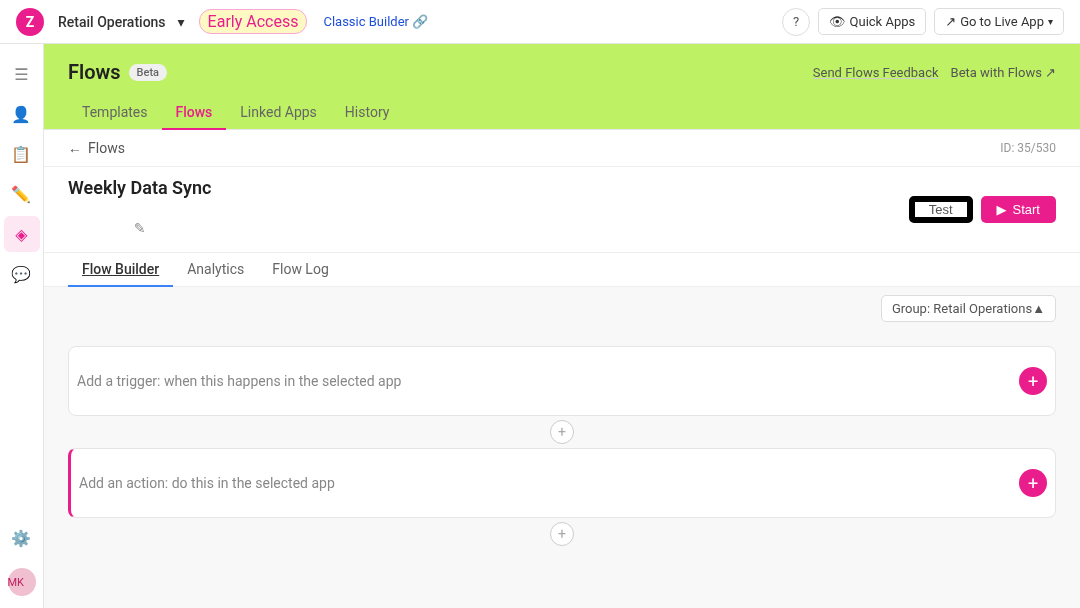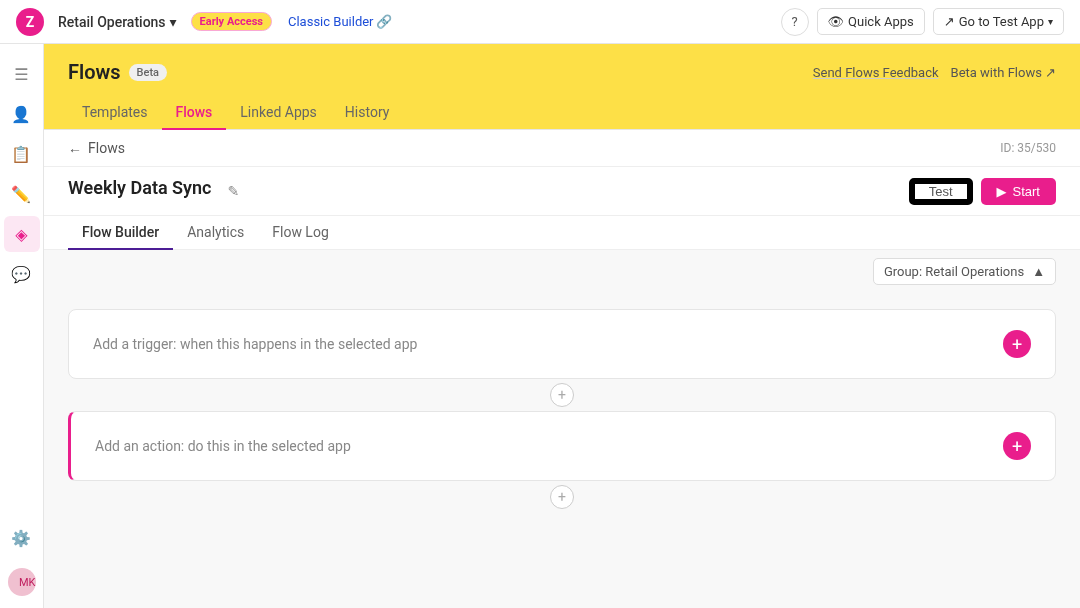--- a/index.html
+++ b/index.html
@@ -35,36 +35,36 @@
       align-items: center;
       justify-content: center;
       color: white;
       font-size: 14px;
       font-weight: bold;
       flex-shrink: 0;
     }
     .app-name-btn {
       display: flex;
       align-items: center;
-      gap: 4px;
+      gap: 12px;
       font-size: 14px;
       font-weight: 500;
       color: #333;
       cursor: pointer;
       padding: 4px 6px;
       border-radius: 4px;
     }
     .early-access-badge {
-      background: #fde047;
+      background: #fef9c3;
       color: #e91e8c;
       border: 1px solid #f9a8d4;
       border-radius: 12px;
       padding: 2px 8px;
-      font-size: 11px;
-      font-weight: 700;
+      font-size: 16px;
+      font-weight: 400;
     }
     .classic-builder-btn {
       display: flex;
       align-items: center;
       gap: 4px;
       font-size: 13px;
       color: #1d4ed8;
       cursor: pointer;
       padding: 3px 8px;
       border-radius: 4px;
@@ -148,33 +148,33 @@
       color: #e91e8c;
     }
     .sidebar-spacer { flex: 1; }
     .sidebar-avatar {
       width: 28px;
       height: 28px;
       border-radius: 50%;
       background: #f0c0d0;
       display: flex;
       align-items: center;
-      justify-content: flex-end;
+      justify-content: flex-start;
       font-size: 11px;
       color: #c02060;
       cursor: pointer;
       margin-top: 8px;
     }
 
     
     .content {
       flex: 1;
       display: flex;
       flex-direction: column;
-      background: #fde047;
+      background: #bef264;
       overflow: hidden;
     }
 
     
     .page-header {
       padding: 16px 24px 0 24px;
       border-bottom: 1px solid #e5e5e5;
       flex-shrink: 0;
     }
     .page-title-row {
@@ -273,22 +273,23 @@
     .flow-title-bar {
       display: flex;
       align-items: center;
       justify-content: space-between;
       padding: 10px 24px;
       background: #fff;
       border-bottom: 1px solid #eee;
     }
     .flow-title-left {
       display: flex;
-      align-items: flex-start;
-      gap: 8px;
+      align-items: center;
+      gap: 16px;
+      flex-direction: column;
     }
     .flow-name {
       font-size: 18px;
       font-weight: 600;
       color: #222;
     }
     .edit-icon-btn {
       width: 28px;
       height: 28px;
       display: flex;
@@ -337,57 +338,58 @@
     .flow-subtab {
       padding: 8px 14px;
       font-size: 14px;
       color: #666;
       cursor: pointer;
       border-bottom: 2px solid transparent;
       margin-bottom: -1px;
     }
     .flow-subtab.active {
       color: #333;
-      border-bottom: 2px solid #4c1d95;
+      border-bottom: 2px solid #3b82f6;
       font-weight: 500;
+      text-decoration: underline;
     }
 
     
     .flow-body {
       padding: 16px 24px;
       background: #f8f8f8;
     }
 
     
     .group-bar {
       display: flex;
       align-items: center;
       justify-content: flex-end;
       padding: 8px 24px;
       background: #f8f8f8;
     }
     .group-selector {
       display: flex;
       align-items: center;
-      gap: 8px;
+      gap: 0;
       font-size: 13px;
       color: #555;
       cursor: pointer;
       padding: 5px 10px;
       background: #fff;
       border: 1px solid #ddd;
       border-radius: 5px;
     }
 
     
     .flow-step-card {
       background: #fff;
       border: 1px solid #e5e5e5;
       border-radius: 8px;
-      padding: 20px 24px;
+      padding: 20px 8px;
       margin-bottom: 0;
       display: flex;
       align-items: center;
       justify-content: space-between;
     }
     .flow-step-card.action-card {
       border-left: 3px solid #e91e8c;
     }
     .step-text {
       font-size: 14px;
@@ -446,21 +448,21 @@
   <div class="header-right">
     <div class="help-icon-btn">
       <span>?</span>
     </div>
     <div class="quick-view-btn">
       <span>👁</span>
       <span>Quick Apps</span>
     </div>
     <div class="go-live-btn">
       <span>↗</span>
-      <span>Go to Test App</span>
+      <span>Go to Live App</span>
       <span class="chevron-down">▾</span>
     </div>
   </div>
 </div>
 
 <div class="main-layout">
 
   <div class="sidebar">
     <div class="sidebar-item">
       <span>☰</span>

